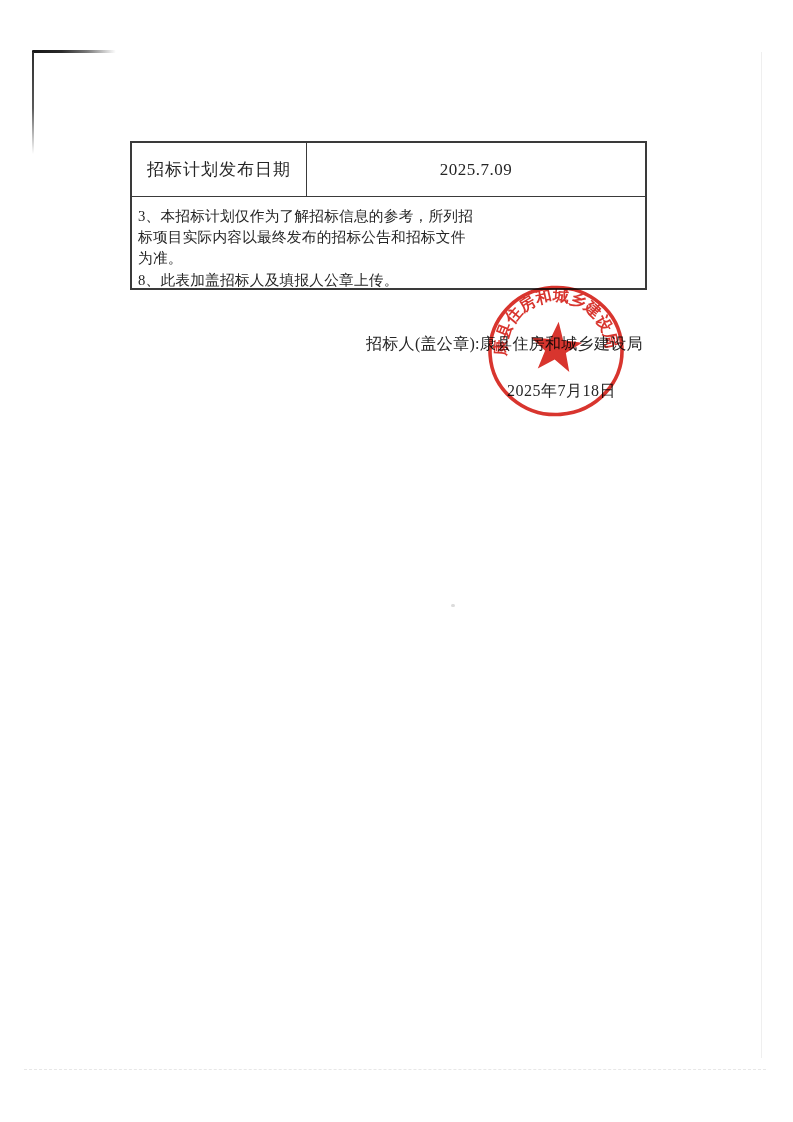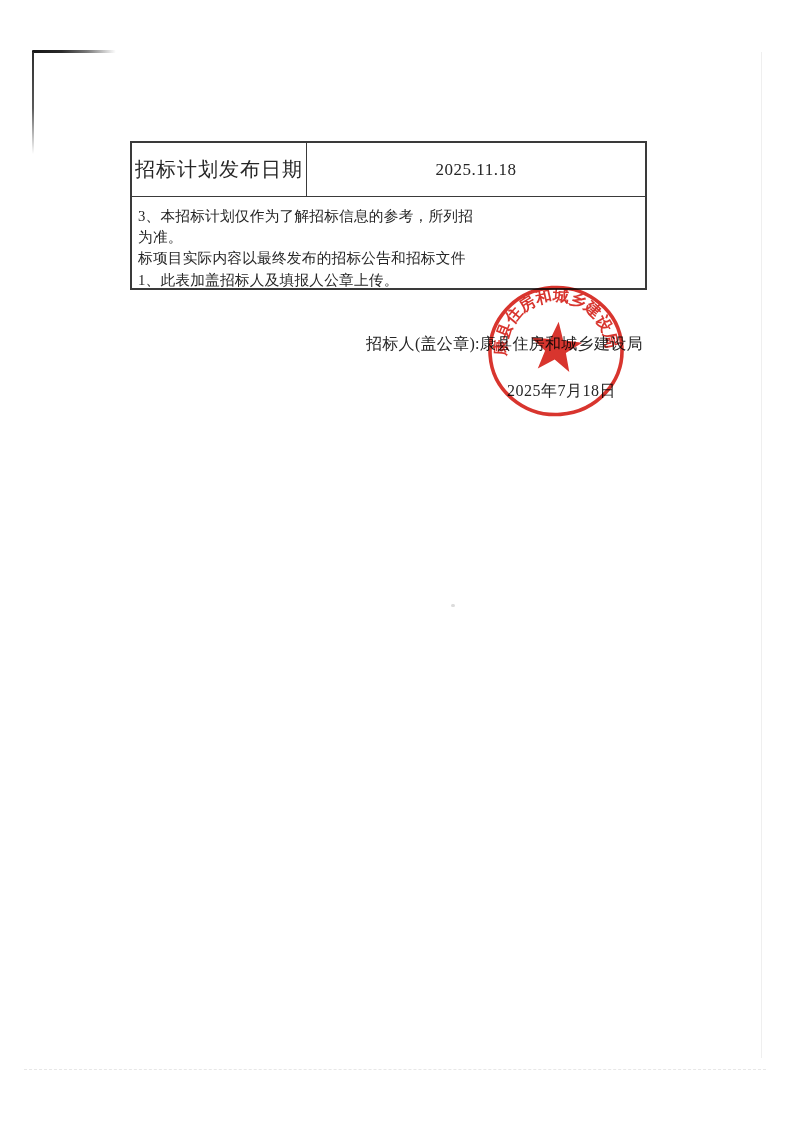--- a/index.html
+++ b/index.html
@@ -36,21 +36,21 @@
   
   .doc-table {
     position:absolute; left:130px; top:141px; width:517px; height:149px;
     display:grid; grid-template-columns:175px 1fr; grid-template-rows:54px 1fr;
     border:2px solid #3a3a3a; box-sizing:border-box;
   }
   .cell { box-sizing:border-box; }
   .cell.col1 { border-right:1.5px solid #3a3a3a; }
   .cell.row1 { border-bottom:1.5px solid #3a3a3a; }
   .cell.center { display:flex; align-items:center; justify-content:center; }
-  .cell-label { font-size:20px; letter-spacing:1px; white-space:nowrap;text-align:right; }
+  .cell-label { font-size:17px; letter-spacing:1px; white-space:nowrap;text-align:right; }
   .cell-value { font-size:17px; letter-spacing:0.5px; }
   .cell.remark { padding:9px 4px 0 6px; }
   .remark-line {
     font-size:14.7px; line-height:21.2px; letter-spacing:0.2px; white-space:nowrap;
   }
 
   
   .sig-line {
     position:absolute; left:366px; top:334px;
     font-size:16px; letter-spacing:0.3px; white-space:nowrap;
@@ -76,26 +76,26 @@
 <div class="page">
 
   <div class="artifact-corner-h"></div>
   <div class="artifact-corner-v"></div>
   <div class="artifact-right-v"></div>
   <div class="artifact-bottom-h"></div>
   <div class="artifact-speck"></div>
 
   <div class="doc-table">
     <div class="cell col1 row1 center cell-label">招标计划发布日期</div>
-    <div class="cell row1 center cell-value">2025.11.18</div>
+    <div class="cell row1 center cell-value">2025.7.09</div>
     <div class="cell remark">
       <div class="remark-line">3、本招标计划仅作为了解招标信息的参考，所列招</div>
+      <div class="remark-line">标项目实际内容以最终发布的招标公告和招标文件</div>
       <div class="remark-line">为准。</div>
-      <div class="remark-line">标项目实际内容以最终发布的招标公告和招标文件</div>
-      <div class="remark-line">1、此表加盖招标人及填报人公章上传。</div>
+      <div class="remark-line">8、此表加盖招标人及填报人公章上传。</div>
     </div>
   </div>
 
   <div class="sig-line">招标人(盖公章):康县住房和城乡建设局</div>
   <div class="sig-date">2025年7月18日</div>
 
   <svg class="stamp" viewBox="0 0 140 136">
     <g transform="rotate(-4 70 67)">
       <ellipse cx="70" cy="67" rx="66" ry="63.5" fill="none" stroke-width="3.6" stroke="#d5231c"></ellipse>
       <polygon points="74.7,37.9 77.9,56.9 96.7,60.7 79.7,69.7 81.8,88.8 68.1,75.3 50.6,83.3 59.1,66 46.2,51.8 65.2,54.6" fill="#d5231c"></polygon>

